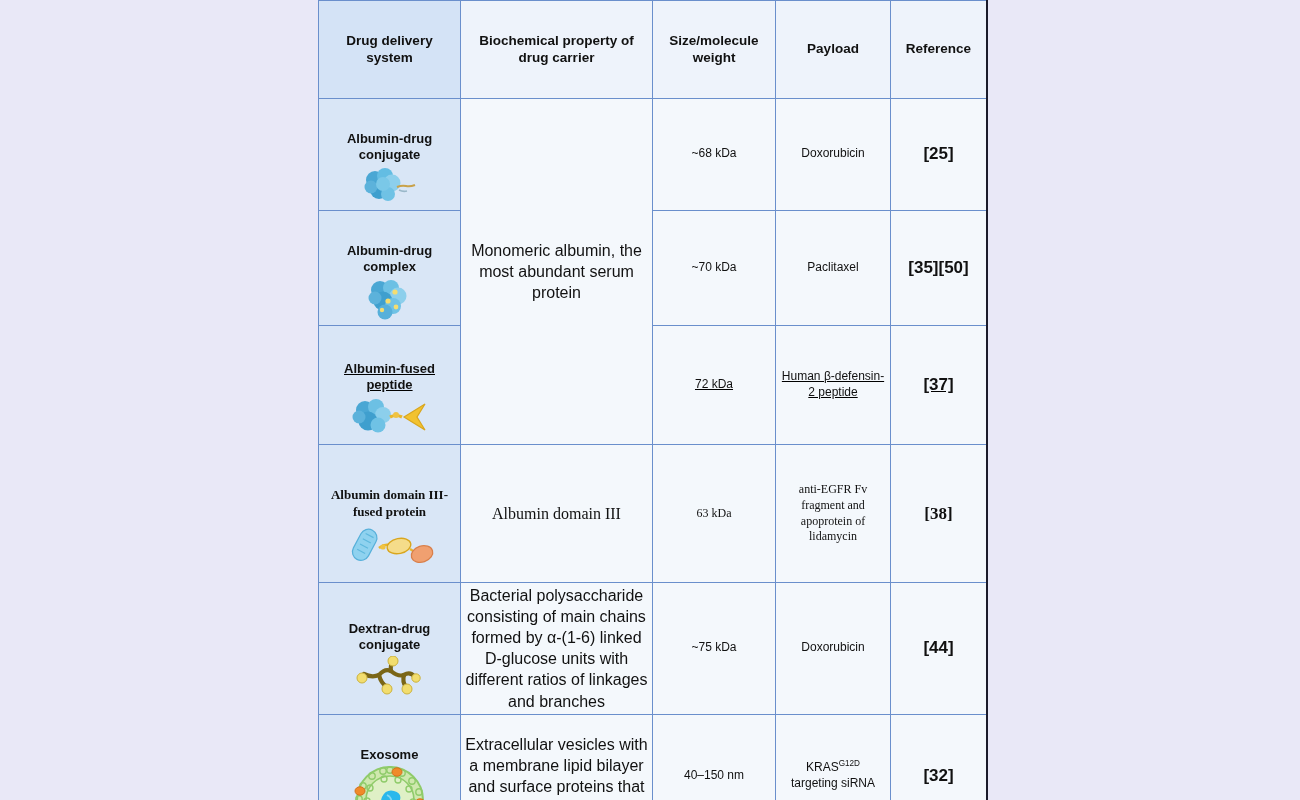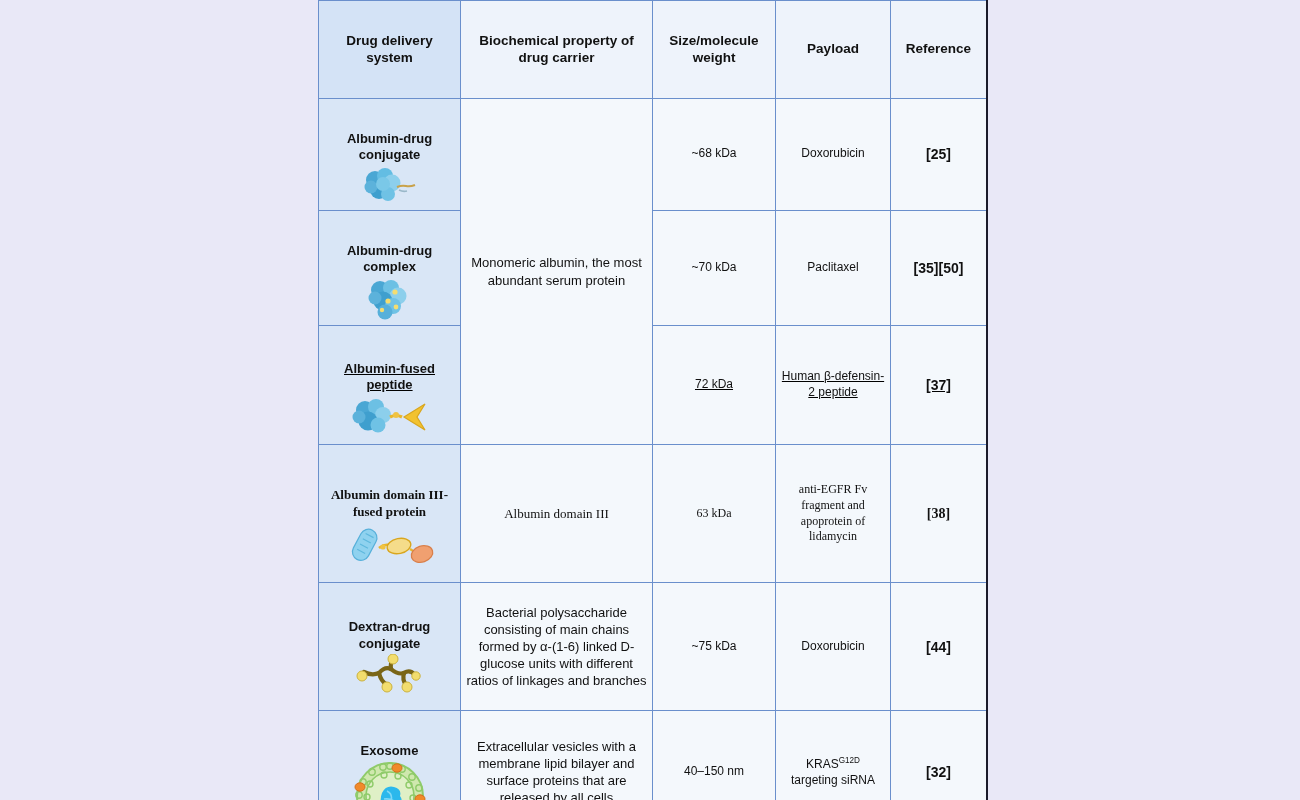--- a/index.html
+++ b/index.html
@@ -71,31 +71,31 @@
   td.sys {
     background: #d9e6f6;
     font-size: 13px;
     font-weight: bold;
     line-height: 1.25;
     vertical-align: top;
     padding-top: 10px;
   }
   td.desc {
     background: #f4f8fc;
-    font-size: 13px;
+    font-size: 16px;
     line-height: 1.32;
   }
   td.size, td.payload {
     background: #f4f8fc;
     font-size: 12px;
     line-height: 1.32;
   }
   td.ref {
     background: #f4f8fc;
-    font-size: 14px;
+    font-size: 17px;
     font-weight: bold;
   }
 
   .sys-label { display: block; margin-bottom: 2px; margin-top: 30px; }
 
   
   .icon-wrap {
     display: flex;
     align-items: center;
     justify-content: center;

